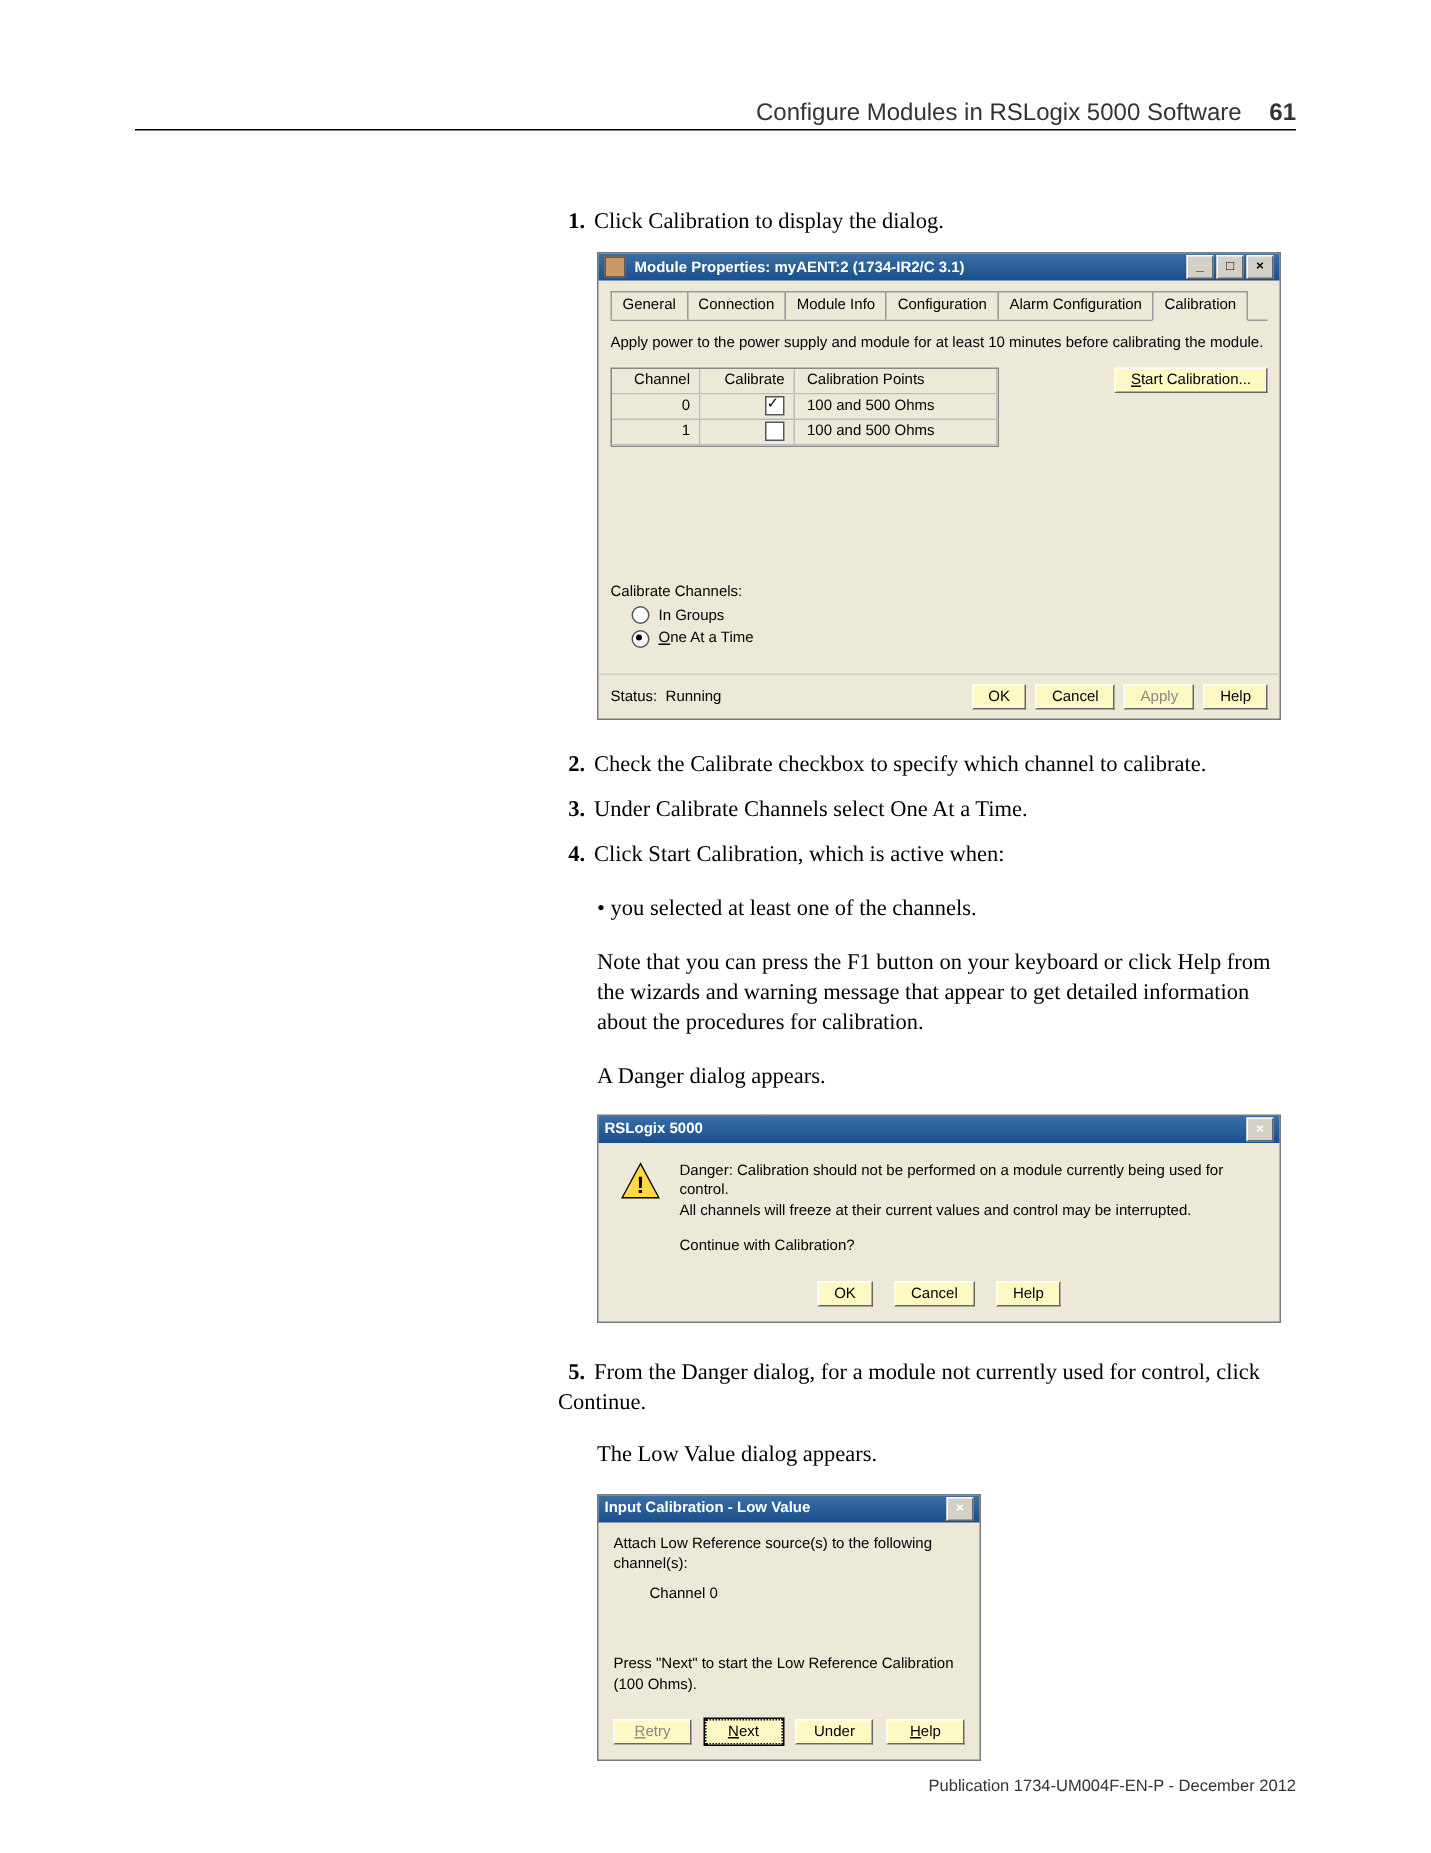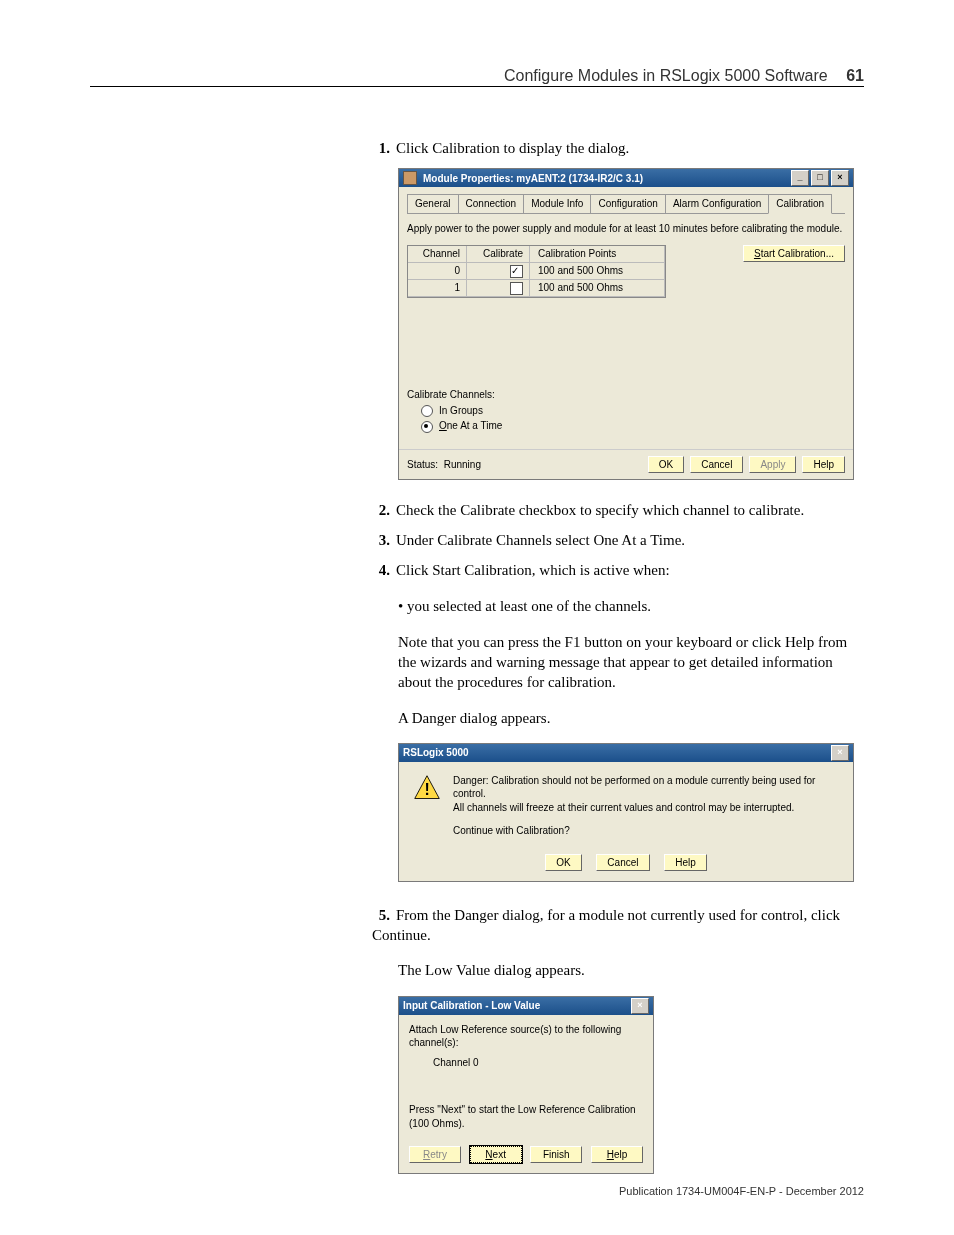--- a/index.html
+++ b/index.html
@@ -168,21 +168,21 @@
         <span class="closex">×</span>
       </div>
       <div class="body3" style="font-size:10px">
         <div>Attach Low Reference source(s) to the following channel(s):</div>
         <div style="margin:6px 0 0 24px">Channel 0</div>
         <div style="margin-top:34px">Press "Next" to start the Low Reference Calibration (100 Ohms).</div>
       </div>
       <div class="btnrow">
         <button class="btn3d disabled"><span class="underline">R</span>etry</button>
         <button class="btn3d" style="border:1px dotted #000;outline:1px solid #000"><span class="underline">N</span>ext</button>
-        <button class="btn3d">Finish</button>
+        <button class="btn3d">Under</button>
         <button class="btn3d"><span class="underline">H</span>elp</button>
       </div>
     </div>
 
   </div>
 
   <div class="footer">Publication 1734-UM004F-EN-P - December 2012</div>
 </div>
 
 </body></html>

